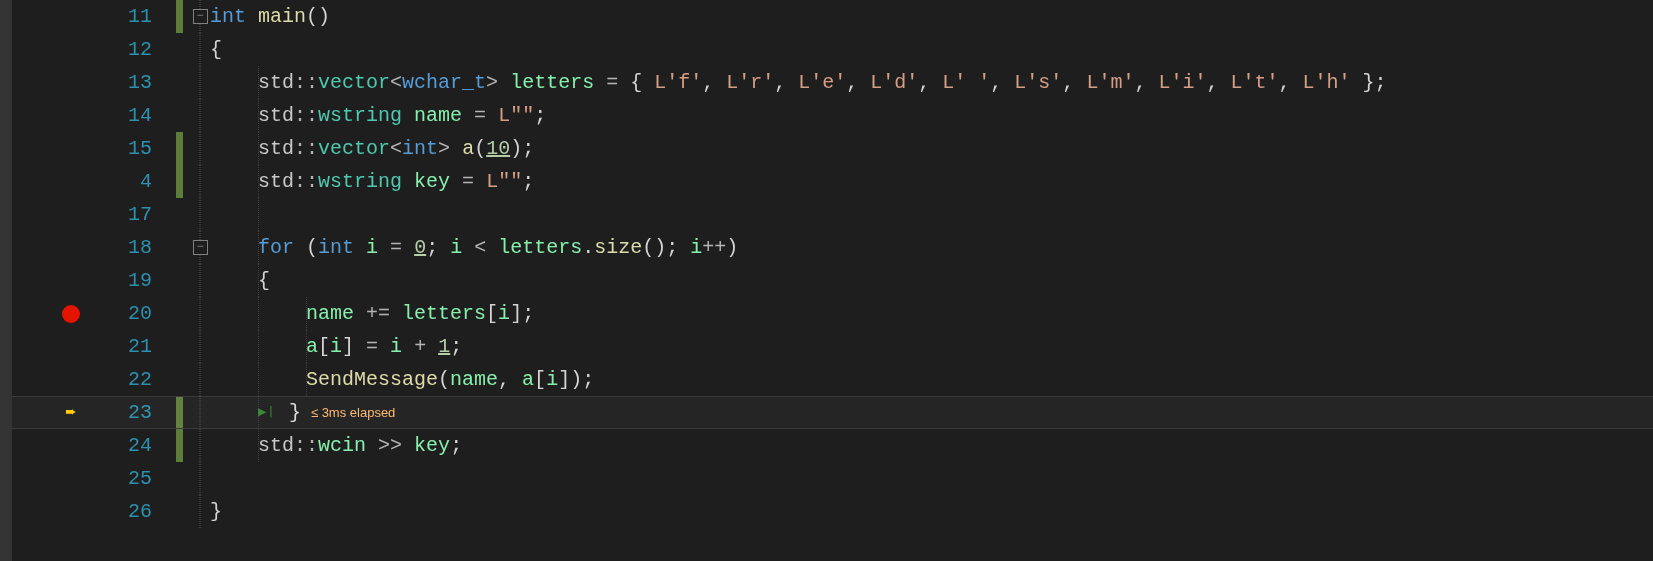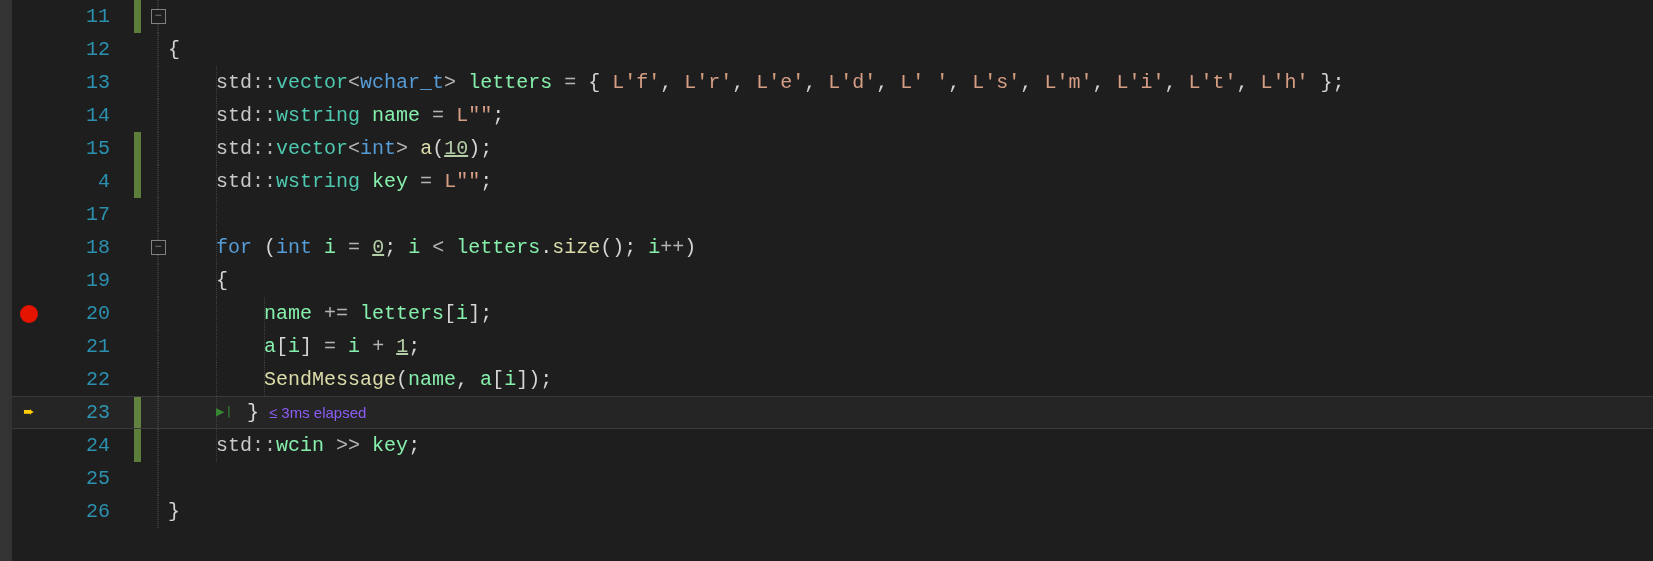--- a/index.html
+++ b/index.html
@@ -20,20 +20,21 @@
   }
   .left-strip {
     width: 12px;
     background: #333333;
     flex: 0 0 12px;
   }
   .line-row {
     height: 33px;
     line-height: 33px;
     display: flex;
+    padding-left: 42px;
   }
   .bp-cell {
     width: 34px;
     height: 33px;
     display: flex;
     align-items: center;
     justify-content: center;
   }
   .ln-cell {
     width: 86px;
@@ -132,22 +133,22 @@
     border-bottom: 1px solid #3a3a3a;
     box-sizing: border-box;
   }
   .run-glyph {
     color: #388a34;
     font-size: 14px;
     margin-right: 2px;
     vertical-align: middle;
   }
   .codelens {
-    color: #8b5cf6;
-    font-size: 15px;
+    color: #fdba74;
+    font-size: 13px;
     font-family: "Segoe UI", Arial, sans-serif;
     margin-left: 10px;
     vertical-align: middle;
   }
   .fold-column {
     position: relative;
   }
 </style>
 </head>
 <body>
@@ -162,20 +163,21 @@
         <div class="line-row">
           <div class="bp-cell"></div>
           <div class="ln-cell">11</div>
           <div class="chg-cell">
             <div class="chg-mark"></div>
           </div>
           <div class="fold-cell fold-column">
             <div class="fold-vert"></div>
             <div class="fold-box">−</div>
           </div>
+          <div class="code-cell" style="position: relative;"><span style="position: relative; z-index: 2;"><span class="tk-keyword">int</span><span class="tk-punc"> </span><span class="tk-func">main</span><span class="tk-punc">()</span></span></div>
         </div>
         <div class="line-row">
           <div class="bp-cell"></div>
           <div class="ln-cell">12</div>
           <div class="chg-cell"></div>
           <div class="fold-cell fold-column">
             <div class="fold-vert"></div>
           </div>
           <div class="code-cell" style="position: relative;"><span style="position: relative; z-index: 2;"><span class="tk-punc">{</span></span></div>
         </div>

